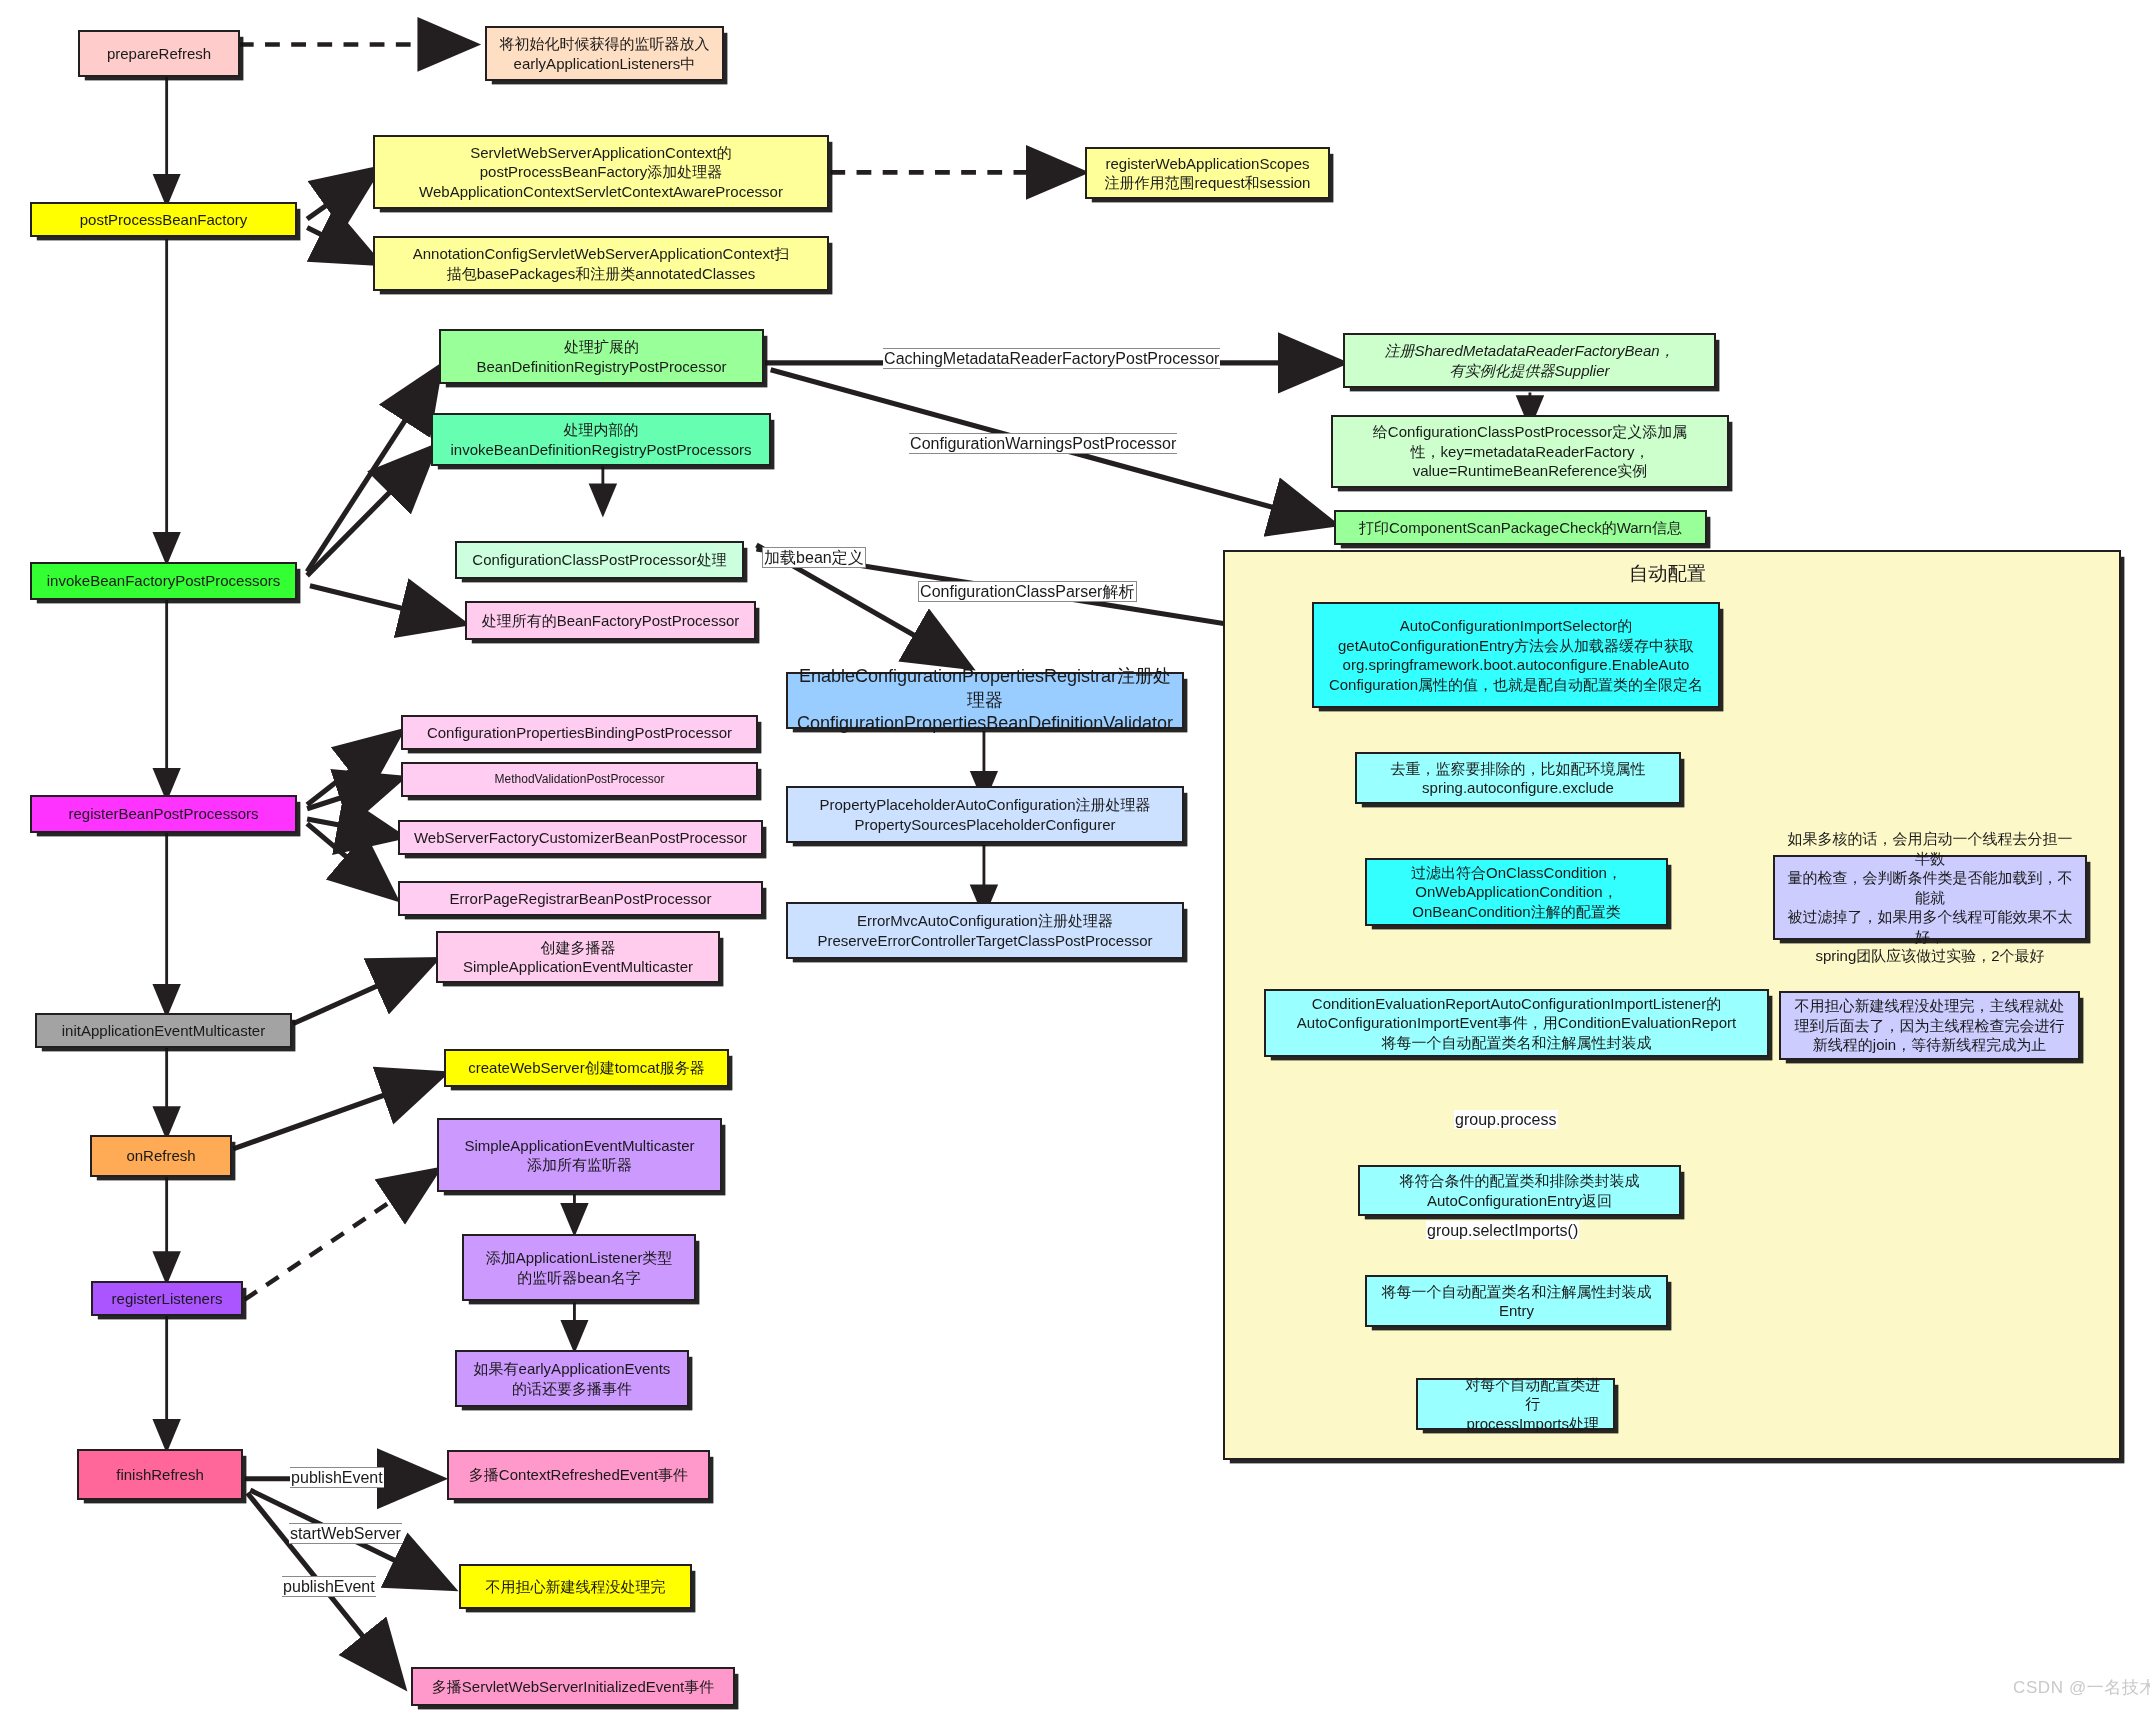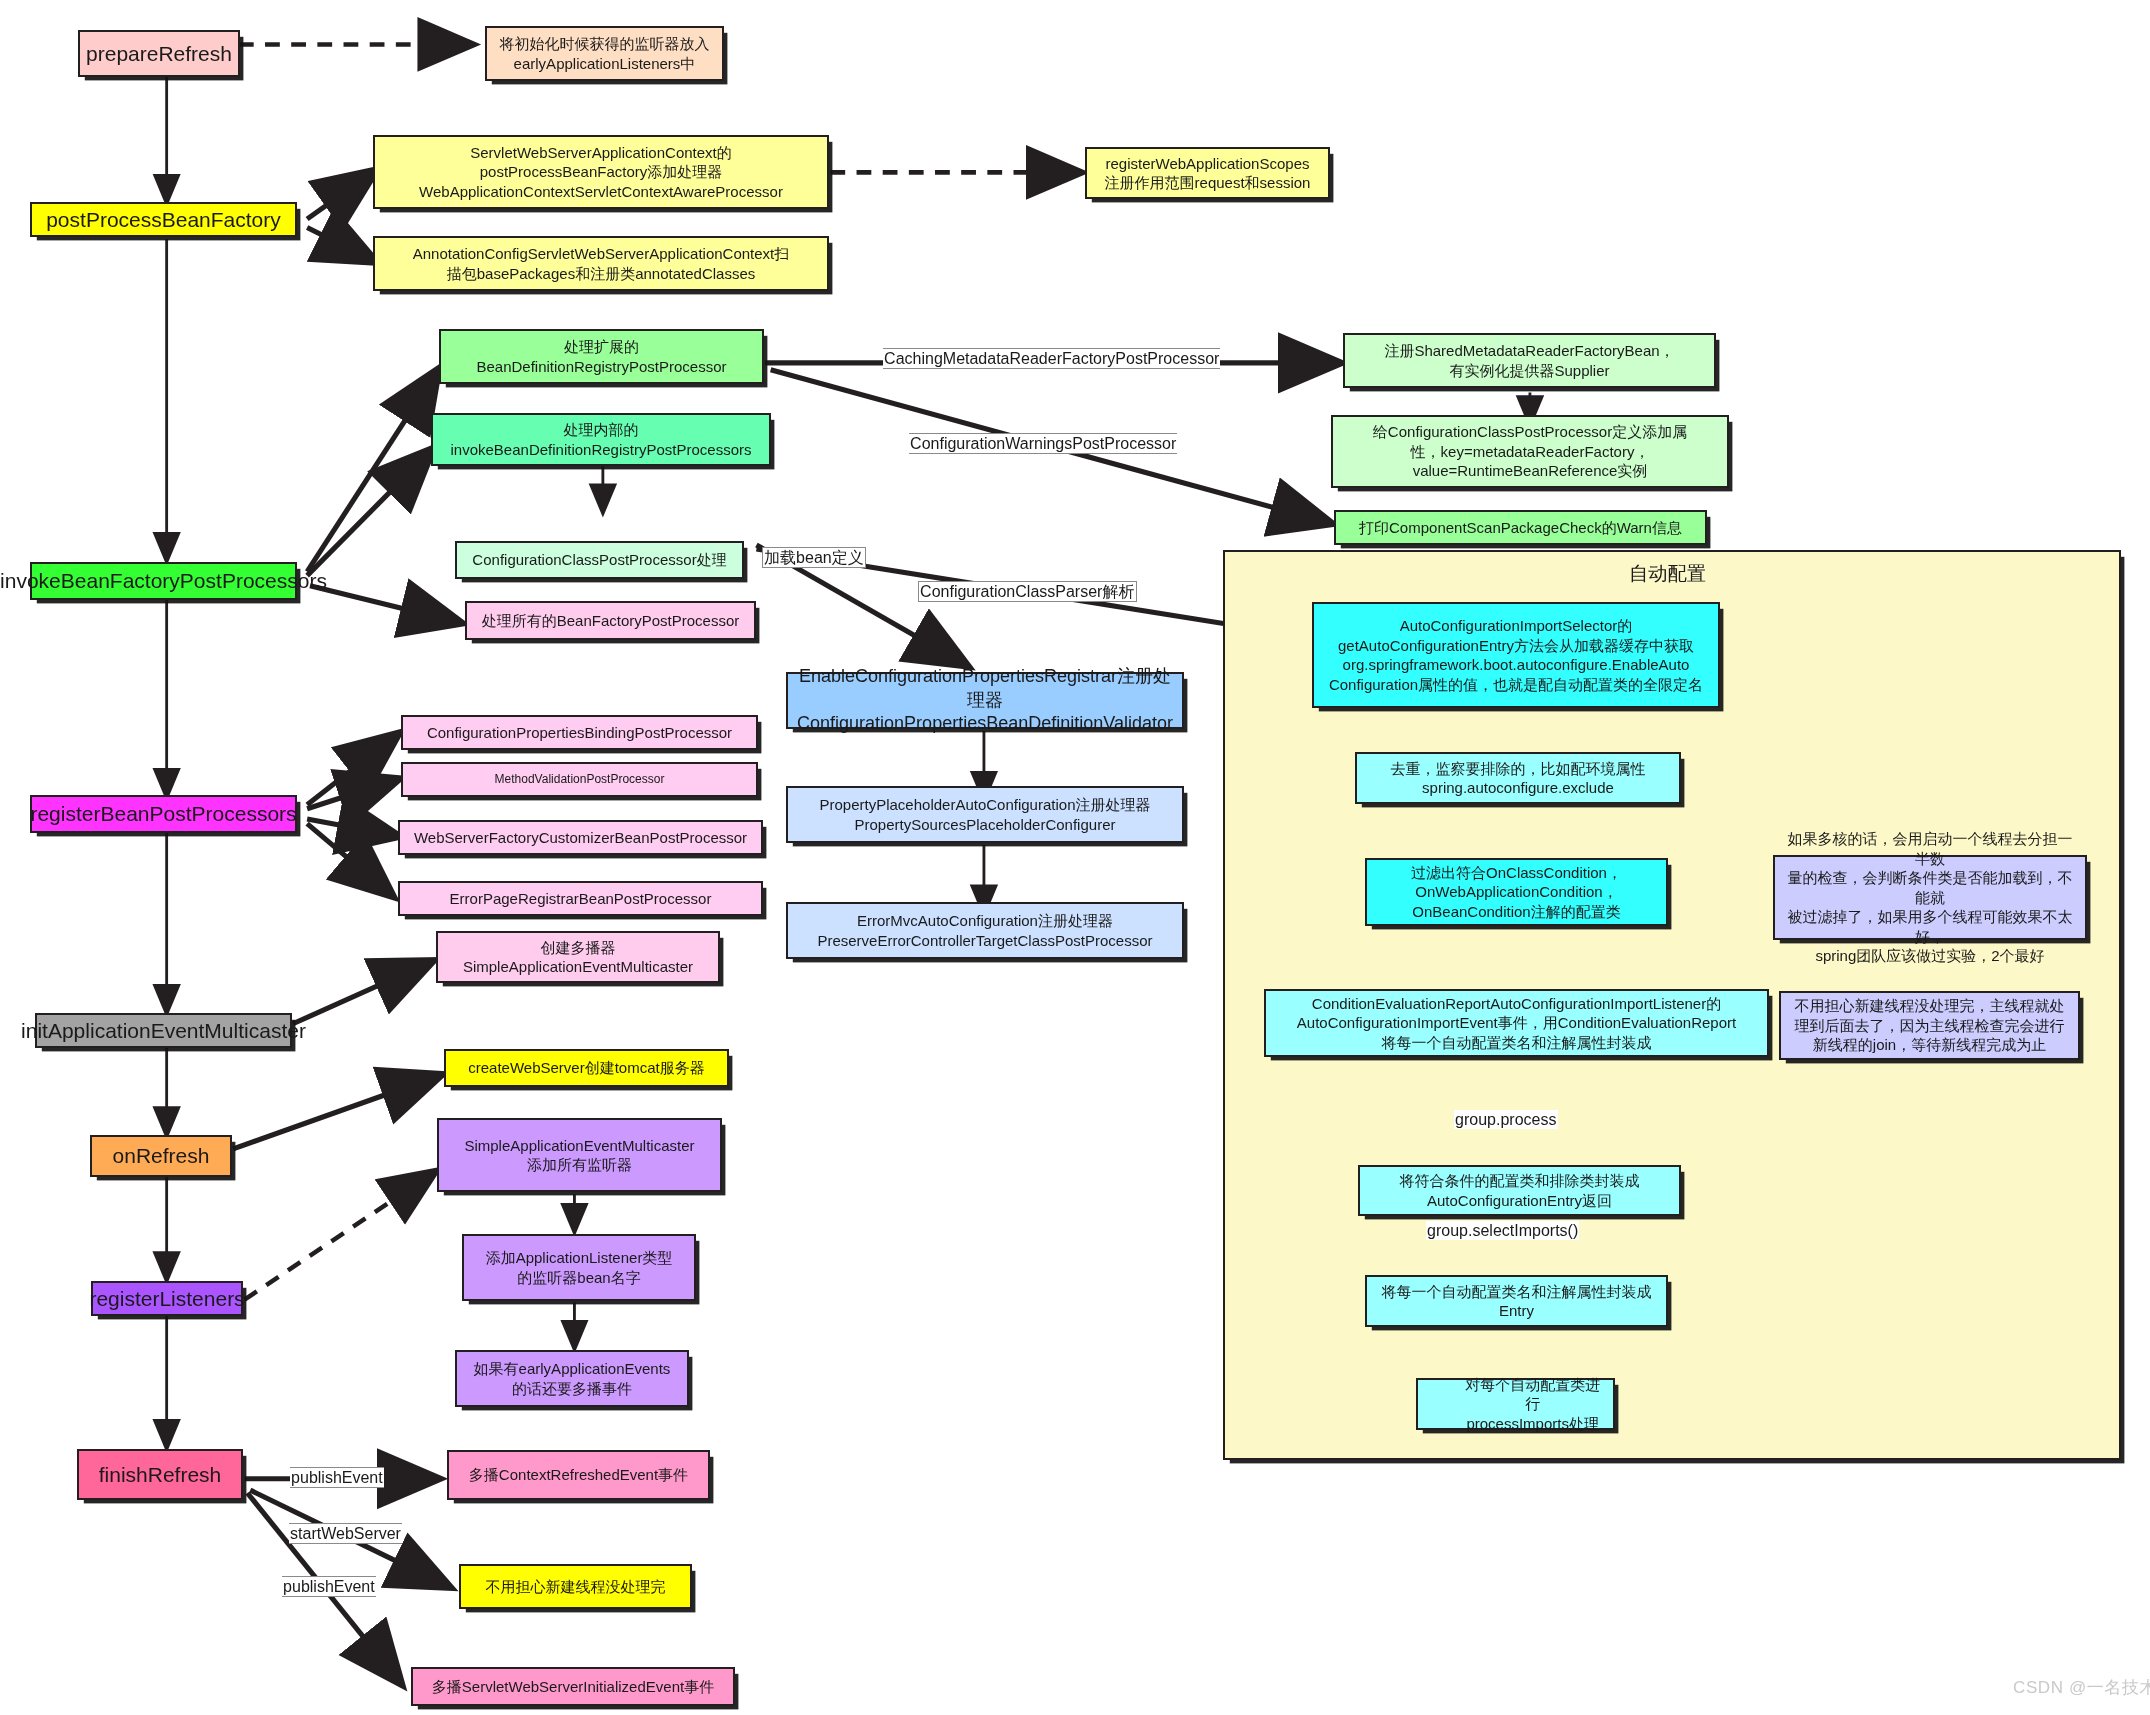--- a/index.html
+++ b/index.html
@@ -28,21 +28,21 @@
     display:flex;
     align-items:center;
     justify-content:center;
     text-align:center;
     color:#1a1a1a;
     line-height:1.30;
     z-index:3;
     box-shadow:5.1px 5.1px 0 -1.7px rgba(20,20,20,0.92);
     padding:2.3px 5.7px;
     white-space:pre-line;
-    font-size:21px;
+    font-size:15px;
   }
   .group-panel{
     position:absolute;
     box-sizing:border-box;
     border:2.8px solid #231f20;
     background:#fdf8c8;
     z-index:2;
     box-shadow:5.1px 5.1px 0 -1.7px rgba(20,20,20,0.92);
   }
   .group-title{
@@ -182,21 +182,21 @@
   <div class="node" style="left:439px;top:329px;width:325px;height:55px;background:#99ff99;font-size:15px;">处理扩展的
 BeanDefinitionRegistryPostProcessor</div>
 
   <div class="node" style="left:431px;top:413px;width:340px;height:53px;background:#66ffb2;font-size:15px;">处理内部的
 invokeBeanDefinitionRegistryPostProcessors</div>
 
   <div class="node" style="left:455px;top:513px;width:289px;height:38px;background:#ccffdd;font-size:15px;margin-top:28px;">ConfigurationClassPostProcessor处理</div>
 
   <div class="node" style="left:465px;top:601px;width:291px;height:39px;background:#ffccee;font-size:15px;">处理所有的BeanFactoryPostProcessor</div>
 
-  <div class="node" style="left:1343px;top:333px;width:373px;height:55px;background:#ccffcc;font-size:15px;">注册SharedMetadataReaderFactoryBean，
+  <div class="node" style="left:1343px;top:333px;width:373px;height:55px;background:#ccffcc;font-size:15px;font-style:italic;">注册SharedMetadataReaderFactoryBean，
 有实例化提供器Supplier</div>
 
   <div class="node" style="left:1331px;top:415px;width:398px;height:73px;background:#ccffcc;font-size:15px;">给ConfigurationClassPostProcessor定义添加属
 性，key=metadataReaderFactory，
 value=RuntimeBeanReference实例</div>
 
   <div class="node" style="left:1334px;top:510px;width:373px;height:35px;background:#99ff99;font-size:15px;">打印ComponentScanPackageCheck的Warn信息</div>
 
   <div class="node" style="left:30px;top:795px;width:267px;height:38px;background:#ff33ff;text-align:right;">registerBeanPostProcessors</div>
 

